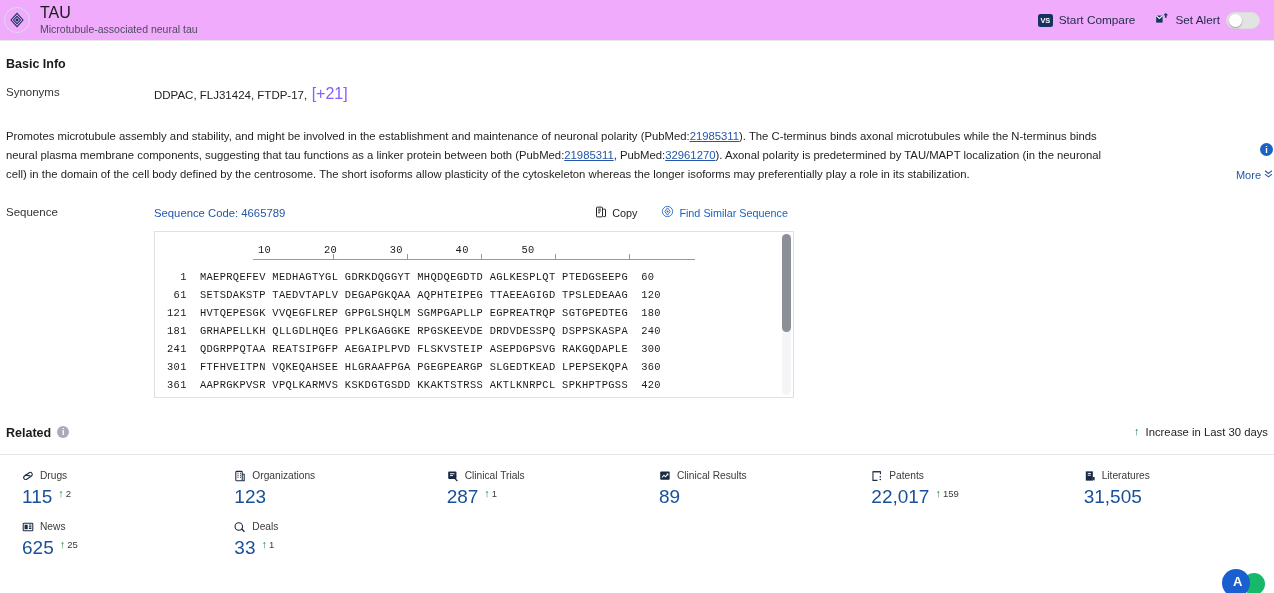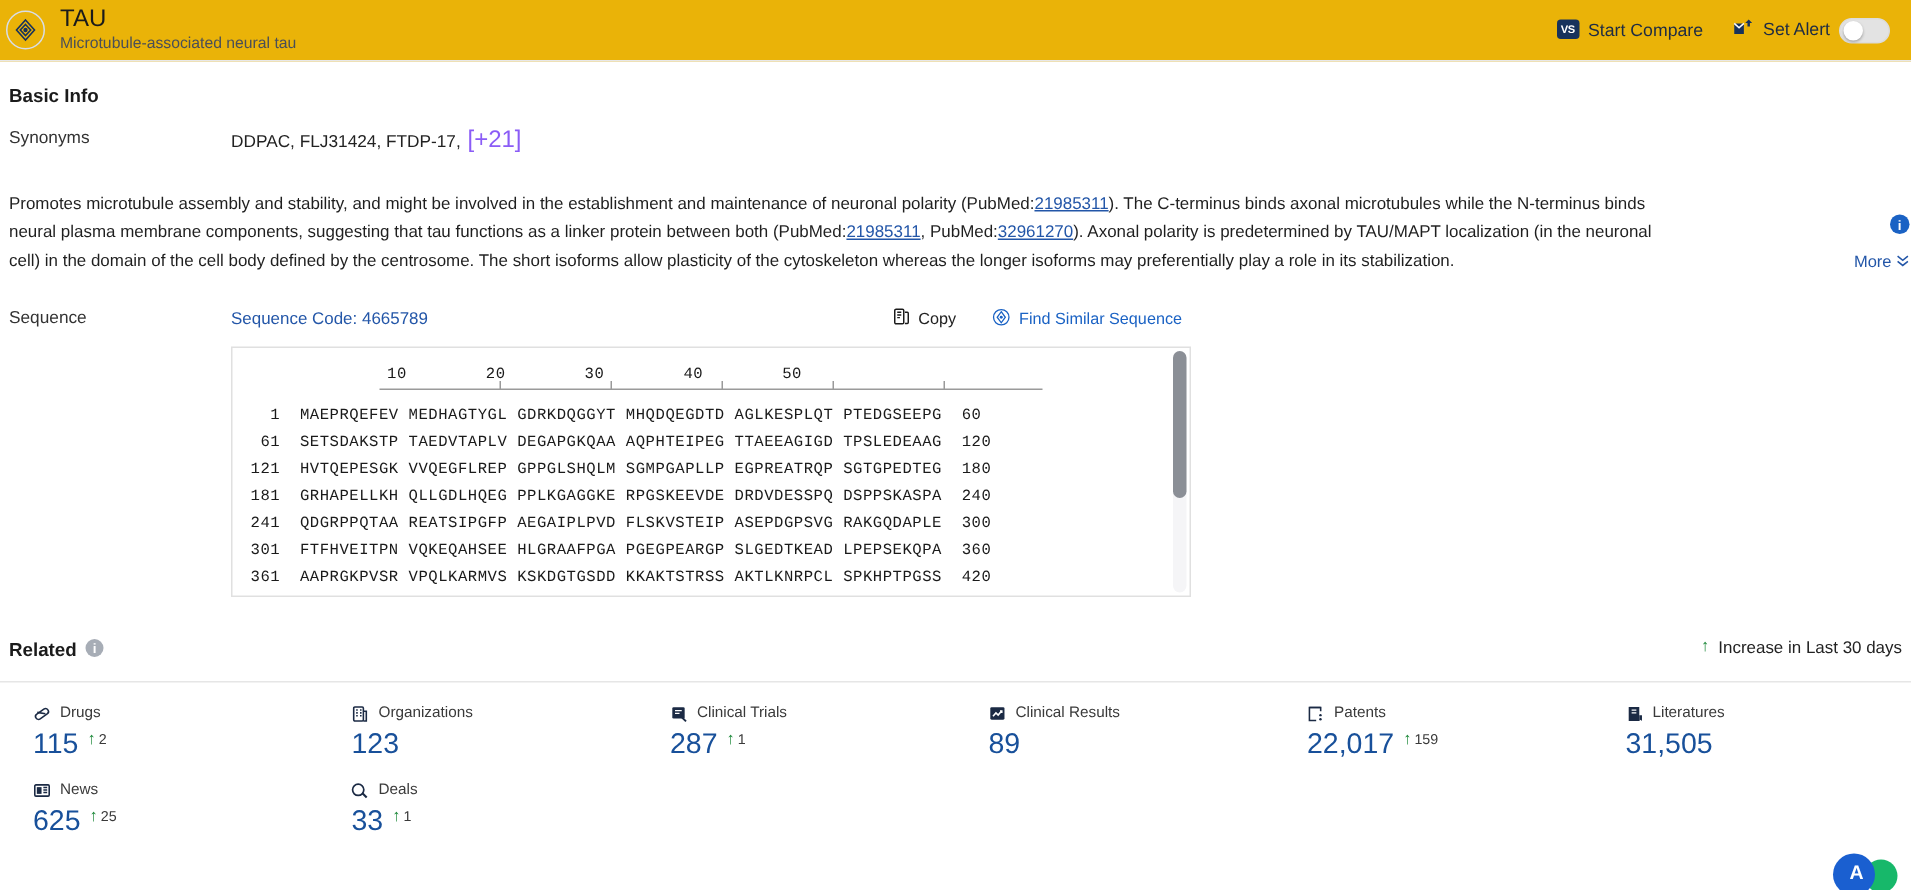--- a/index.html
+++ b/index.html
@@ -11,33 +11,33 @@
     overflow: hidden;
   }
 
   
   .topbar {
     height: 41px;
     display: flex;
     align-items: center;
     padding: 0 14px 0 0;
     border-bottom: 1px solid #e8e8e8;
-    background: #eab308;
+    background: #f0abfc;
   }
   .brand { display: flex; align-items: center; gap: 10px; padding-left: 4px; }
   .gene-badge {
     width: 26px; height: 26px; border-radius: 50%;
     border: 1px solid #d8dde6;
     display: flex; align-items: center; justify-content: center;
     flex: 0 0 auto;
   }
   .brand-text { line-height: 1.05; }
   .brand-sub { font-size: 10.5px; color: #4a4f58; margin-top: 2px; }
   .topbar-right { margin-left: auto; display: flex; align-items: center; gap: 20px; }
-  .tb-action { display: flex; gap: 6px; font-size: 11.8px; color: #1d2b44; cursor: pointer; }
+  .tb-action { display: flex; align-items: center; gap: 6px; font-size: 11.8px; color: #1d2b44; cursor: pointer; }
   .vs-chip {
     width: 15px; height: 13px; border-radius: 2.5px;
     background: #17325c; color: #fff;
     font-size: 7.4px; font-weight: bold;
     display: flex; align-items: center; justify-content: center;
     letter-spacing: -.2px;
   }
   .toggle {
     width: 34px; height: 17px; border-radius: 9px;
     background: #e3e3e3; border: 1px solid #dcdcdc;

